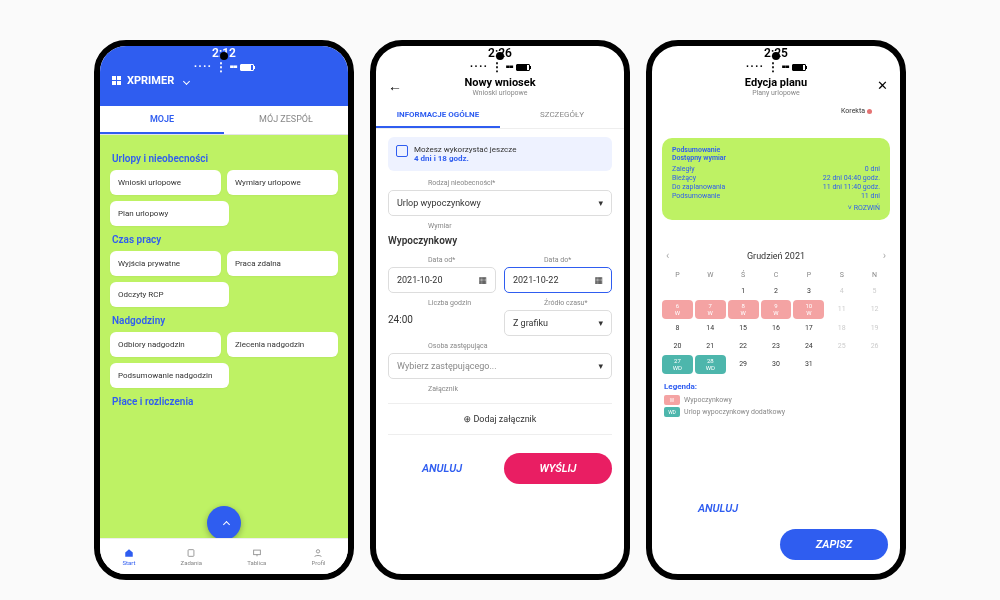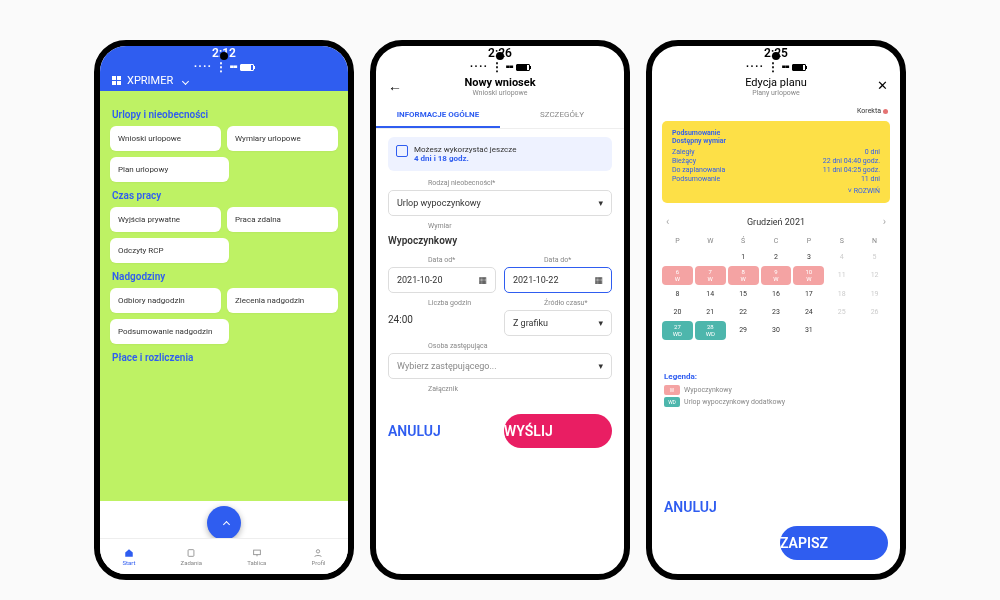--- a/index.html
+++ b/index.html
@@ -8,21 +8,21 @@
   .notch { position:absolute; top:6px; left:50%; transform:translateX(-50%); width:8px; height:8px; background:#000; border-radius:50%; z-index:10;}
   .statusbar { height:22px; display:flex; justify-content:space-between; align-items:center; padding:0 14px; font-size:12px; font-weight:600;flex-direction:column; }
   .statusbar.blue { background:#2f5df0; color:#fff; }
   .sigs { display:flex; gap:3px; align-items:center; }
   .sigs span { display:inline-block; }
   .bat { width:14px; height:7px; border:1px solid currentColor; border-radius:1px; position:relative; }
   .bat::after{content:"";position:absolute;right:-2px;top:1px;width:1px;height:3px;background:currentColor;}
   .bat i{display:block;height:100%;width:80%;background:currentColor;}
   .dots{letter-spacing:1px;}
   
-  .appbar1{background:#2f5df0;color:#fff;padding:6px 12px 4px;display:flex;align-items:center;gap:6px;font-size:11px;font-weight:400;}
+  .appbar1{background:#2f5df0;color:#fff;padding:6px 12px 19px;display:flex;align-items:center;gap:6px;font-size:11px;font-weight:700;}
   .appbar1 .grid-ic{width:9px;height:9px;display:grid;grid-template:1fr 1fr/1fr 1fr;gap:1px;}
   .appbar1 .grid-ic i{background:#fff;}
   .tabs1{display:flex;background:#fff;border-bottom:1px solid #e4e4e8;}
   .tabs1 div{flex:1;text-align:center;font-size:9px;padding:8px 0;color:#888;}
   .tabs1 .active{color:#2f5df0;border-bottom:2px solid #2f5df0;font-weight:600;}
   .scroll1{height:410px;overflow:hidden;background:#bef264;padding:10px 10px 0;}
   .sect-h{color:#2f5df0;font-size:10px;font-weight:600;margin:8px 2px 6px;}
   .tile-row{display:flex;gap:6px;margin-bottom:6px;}
   .tile{flex:1;background:#fff;border-radius:6px;padding:8px;font-size:8px;color:#333;box-shadow:0 1px 2px rgba(0,0,0,.04);}
   .fab{position:absolute;left:50%;bottom:34px;transform:translateX(-50%);width:34px;height:34px;background:#2f5df0;border-radius:50%;display:flex;align-items:center;justify-content:center;color:#fff;box-shadow:0 2px 6px rgba(0,0,0,.3);}
@@ -40,44 +40,44 @@
   .tabs2 .active{color:#2f5df0;border-bottom:2px solid #2f5df0;font-weight:700;}
   .body2{padding:8px 12px;font-size:8px;color:#333;}
   .note{background:#eef2ff;border-radius:6px;padding:8px;display:flex;gap:6px;align-items:flex-start;margin-bottom:8px;}
   .note .cal-ic{width:12px;height:12px;border:1.5px solid #2f5df0;border-radius:2px;position:relative;flex-shrink:0;}
   .lbl{font-size:7px;color:#888;margin:6px 12px 3px;padding-left:28px;}
   .fld{border:1px solid #ddd;border-radius:5px;padding:7px 8px;font-size:9px;display:flex;justify-content:space-between;align-items:center;background:#fff;}
   .row2{display:flex;gap:8px;}
   .row2>div{flex:1;}
   .attach{border-top:1px solid #eee;border-bottom:1px solid #eee;text-align:center;padding:10px 0;margin-top:10px;font-size:9px;color:#333;}
   .btnrow{display:flex;gap:8px;padding:10px 12px;}
-  .btn{flex:1;text-align:left;padding:9px 0;border-radius:18px;font-size:14px;font-weight:600;}
+  .btn{flex:1;text-align:center;padding:9px 0;border-radius:18px;font-size:11px;font-weight:600;font-style:italic;}
   .btn.ghost{color:#2f5df0;}
   .btn.pink{background:#e91e63;color:#fff;}
   .btn.blue{background:#2f5df0;color:#fff;margin-top:36px;}
   
   .hdr3{padding:8px 12px 6px;position:relative;text-align:center;}
   .hdr3 .close{position:absolute;right:12px;top:10px;font-size:13px;}
-  .hdr3 h1{font-size:11px;font-weight:400;}
+  .hdr3 h1{font-size:11px;font-weight:700;}
   .hdr3 p{font-size:7px;color:#888;}
-  .kor{font-size:7px;text-align:right;padding:4px 12px 0;color:#333;}
+  .kor{font-size:7px;text-align:right;padding:4px 28px 0;color:#333;}
   .kor i{display:inline-block;width:5px;height:5px;background:#e57373;border-radius:50%;vertical-align:middle;margin-left:2px;}
-  .summary{background:#fde047;margin:6px 10px;border-radius:5px;padding:8px 10px;font-size:7px;color:#2f5df0;}
+  .summary{background:#bef264;margin:23px 10px;border-radius:10px;padding:8px 10px;font-size:7px;color:#2f5df0;}
   .summary .row{display:flex;justify-content:space-between;margin:1px 0;}
   .summary .exp{text-align:right;margin-top:4px;font-size:7px;}
   .calnav{display:flex;justify-content:space-between;align-items:center;padding:6px 14px;font-size:9px;color:#333;}
   .calnav span.arrow{color:#aaa;font-size:11px;}
   .cal{padding:0 10px;}
   .calhead,.calrow{display:grid;grid-template-columns:repeat(7,1fr);gap:2px;text-align:center;}
   .calhead div{font-size:7px;color:#888;padding:3px 0;}
   .calrow div{font-size:7px;padding:5px 0;border-radius:4px;color:#333;}
   .calrow .mut{color:#ccc;}
   .calrow .pink{background:#f4a3a3;color:#fff;font-size:6px;line-height:1.1;padding:3px 0;}
   .calrow .teal{background:#4db6ac;color:#fff;font-size:6px;line-height:1.1;padding:3px 0;}
-  .legend{padding:8px 12px;font-size:7px;margin-top:24px;}
+  .legend{padding:8px 12px;font-size:7px;}
   .legend h4{color:#2f5df0;font-size:8px;margin-bottom:4px;}
   .legend .li{display:flex;align-items:center;gap:4px;margin:2px 0;color:#888;}
   .legend .sw{width:16px;height:10px;border-radius:2px;display:flex;align-items:center;justify-content:center;color:#fff;font-size:5px;}
   .chev::after{content:"";display:inline-block;border:solid currentColor;border-width:0 1.5px 1.5px 0;padding:2px;transform:rotate(45deg);margin-left:4px;vertical-align:middle;}
   .chev.up::after{transform:rotate(-135deg);}
 </style>
 </head>
 <body>
 
 <div class="phone">
@@ -96,20 +96,24 @@
   <div class="appbar1">
     <span class="grid-ic">
         <i></i>
         <i></i>
         <i></i>
         <i></i>
       </span>
     <span>XPRIMER</span>
     <span class="chev"></span>
   </div>
+  <div class="tabs1">
+    <div class="active">MOJE</div>
+    <div>MÓJ ZESPÓŁ</div>
+  </div>
   <div class="scroll1">
     <div class="sect-h">Urlopy i nieobecności</div>
     <div class="tile-row">
       <div class="tile">Wnioski urlopowe</div>
       <div class="tile">Wymiary urlopowe</div>
     </div>
     <div class="tile-row">
       <div class="tile">Plan urlopowy</div>
       <div style="flex:1"></div>
     </div>
@@ -231,20 +235,21 @@
             <span>▾</span>
           </div>
       </div>
     </div>
     <div class="lbl">Osoba zastępująca</div>
     <div class="fld">
         <span style="color:#888">Wybierz zastępującego...</span>
         <span>▾</span>
       </div>
     <div class="lbl">Załącznik</div>
+    <div class="attach">⊕ <span>Dodaj załącznik</span></div>
   </div>
   <div class="btnrow">
     <div class="btn ghost">ANULUJ</div>
     <div class="btn pink">WYŚLIJ</div>
   </div>
 </div>
 
 <div class="phone">
   <div class="notch"></div>
   <div class="statusbar">
@@ -270,21 +275,21 @@
     <div class="row">
         <span>Zaległy</span>
         <span>0 dni</span>
       </div>
     <div class="row">
         <span>Bieżący</span>
         <span>22 dni 04:40 godz.</span>
       </div>
     <div class="row">
         <span>Do zaplanowania</span>
-        <span>11 dni 04:25 godz.</span>
+        <span>11 dni 11:40 godz.</span>
       </div>
     <div class="row">
         <span>Podsumowanie</span>
         <span>11 dni</span>
       </div>
     <div class="exp">˅ <span>ROZWIŃ</span></div>
   </div>
   <div class="calnav">
     <span class="arrow">‹</span>
     <span>Grudzień 2021</span>

